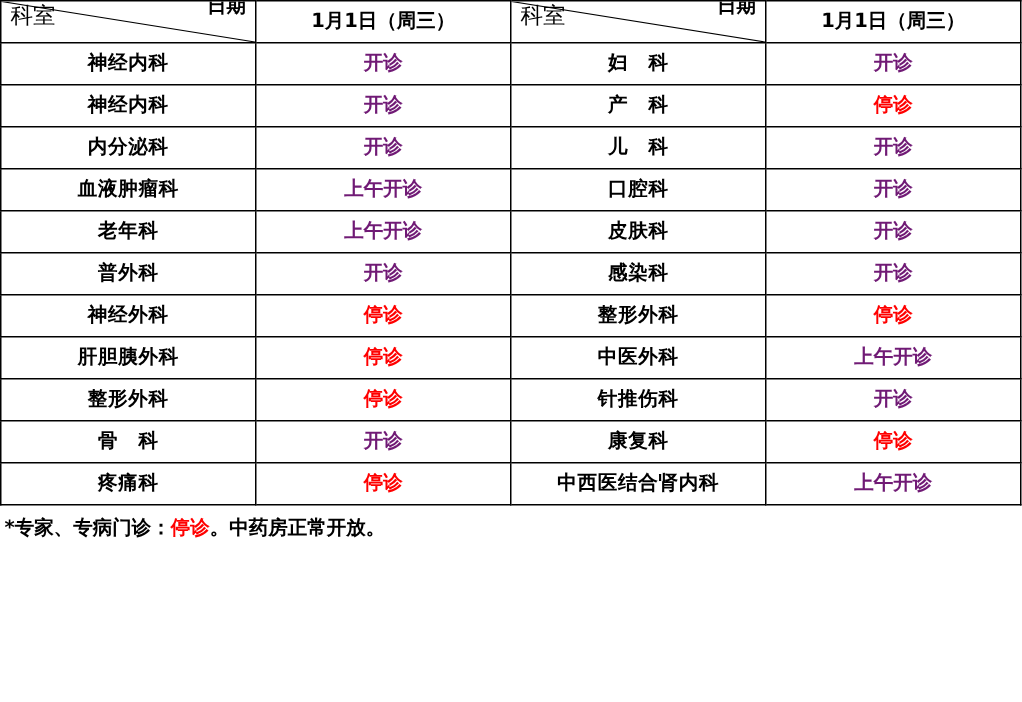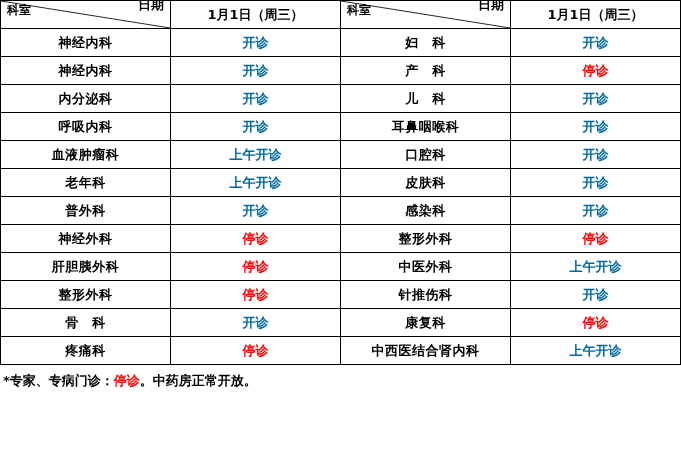--- a/index.html
+++ b/index.html
@@ -53,43 +53,43 @@
     left: 0;
     top: 0;
     width: 100%;
     height: 100%;
     display: block;
   }
   th.corner .dept-label {
     position: absolute;
     left: 6px;
     top: 1px;
-    font-size: 12px;
-    font-weight: bold;
+    font-size: 15px;
+    font-weight: normal;
     line-height: 17px;
   }
   th.corner .date-label {
     position: absolute;
     right: 6px;
     bottom: 15px;
     font-size: 13px;
     font-weight: bold;
     line-height: 17px;
   }
   th.datehead {
     height: 38px;
     line-height: 38px;
     font-size: 13px;
     font-weight: bold;
   }
   td.dept {
     letter-spacing: 0.5px;
   }
   td.status.open {
-    color: #0369a1;
+    color: #701a75;
   }
   td.status.closed {
     color: #ff0000;
   }
   .footnote {
     margin-top: 7px;
     padding-left: 3px;
     font-size: 13px;
     font-weight: bold;
     line-height: 18px;
@@ -143,26 +143,20 @@
           <td class="dept">产　科</td>
           <td class="status closed">停诊</td>
         </tr>
         <tr>
           <td class="dept">内分泌科</td>
           <td class="status open">开诊</td>
           <td class="dept">儿　科</td>
           <td class="status open">开诊</td>
         </tr>
         <tr>
-          <td class="dept">呼吸内科</td>
-          <td class="status open">开诊</td>
-          <td class="dept">耳鼻咽喉科</td>
-          <td class="status open">开诊</td>
-        </tr>
-        <tr>
           <td class="dept">血液肿瘤科</td>
           <td class="status open">上午开诊</td>
           <td class="dept">口腔科</td>
           <td class="status open">开诊</td>
         </tr>
         <tr>
           <td class="dept">老年科</td>
           <td class="status open">上午开诊</td>
           <td class="dept">皮肤科</td>
           <td class="status open">开诊</td>

